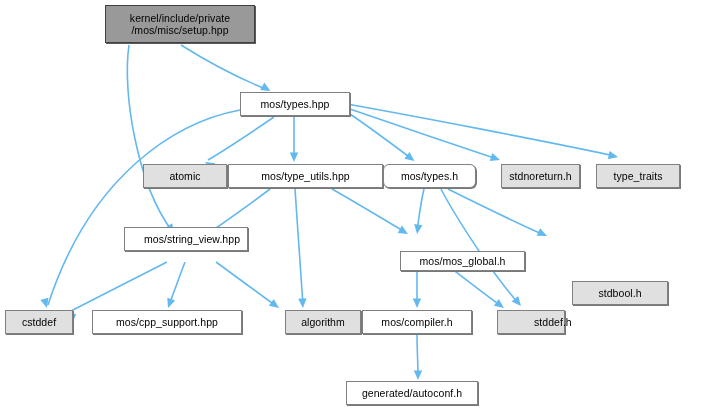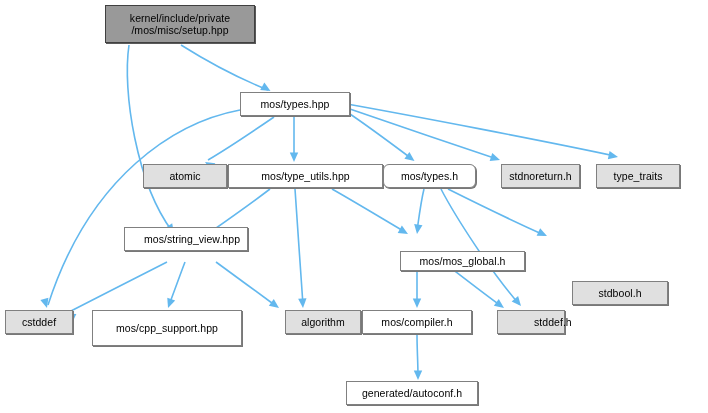--- a/index.html
+++ b/index.html
@@ -110,20 +110,20 @@
       <div class="node node-white" style="left: 240px; top: 92px; width: 110px; height: 24px;"><span class="node-label">mos/types.hpp</span></div>
       <div class="node node-gray" style="left: 143px; top: 164px; width: 84px; height: 24px;"><span class="node-label">atomic</span></div>
       <div class="node node-white" style="left: 228px; top: 164px; width: 155px; height: 24px;"><span class="node-label">mos/type_utils.hpp</span></div>
       <div class="node node-white" style="left: 383px; top: 164px; width: 93px; height: 24px; border-radius: 6px;"><span class="node-label">mos/types.h</span></div>
       <div class="node node-gray" style="left: 501px; top: 164px; width: 79px; height: 24px;"><span class="node-label">stdnoreturn.h</span></div>
       <div class="node node-gray" style="left: 596px; top: 164px; width: 84px; height: 24px;"><span class="node-label">type_traits</span></div>
       <div class="node node-white" style="left: 124px; top: 227px; width: 124px; height: 24px; padding-left: 12px;"><span class="node-label">mos/string_view.hpp</span></div>
       <div class="node node-white" style="left: 355px; top: 251px; width: 125px; height: 20px; margin-left: 45px;"><span class="node-label">mos/mos_global.h</span></div>
       <div class="node node-gray" style="left: 572px; top: 237px; width: 96px; height: 24px; margin-top: 44px;"><span class="node-label">stdbool.h</span></div>
       <div class="node node-gray" style="left: 5px; top: 310px; width: 68px; height: 24px;"><span class="node-label">cstddef</span></div>
-      <div class="node node-white" style="left: 92px; top: 310px; width: 150px; height: 36px;"><span class="node-label">mos/cpp_support.hpp</span></div>
+      <div class="node node-white" style="left: 92px; top: 310px; width: 150px; height: 24px;"><span class="node-label">mos/cpp_support.hpp</span></div>
       <div class="node node-gray" style="left: 265px; top: 310px; width: 76px; height: 24px; margin-left: 20px;"><span class="node-label">algorithm</span></div>
       <div class="node node-white" style="left: 362px; top: 310px; width: 110px; height: 24px;"><span class="node-label">mos/compiler.h</span></div>
       <div class="node node-gray" style="left: 497px; top: 310px; width: 68px; height: 24px; padding-left: 36px;"><span class="node-label">stddef.h</span></div>
       <div class="node node-white" style="left: 346px; top: 381px; width: 132px; height: 24px;"><span class="node-label">generated/autoconf.h</span></div>
     </div>
 
 </div>
 
 </body></html>

